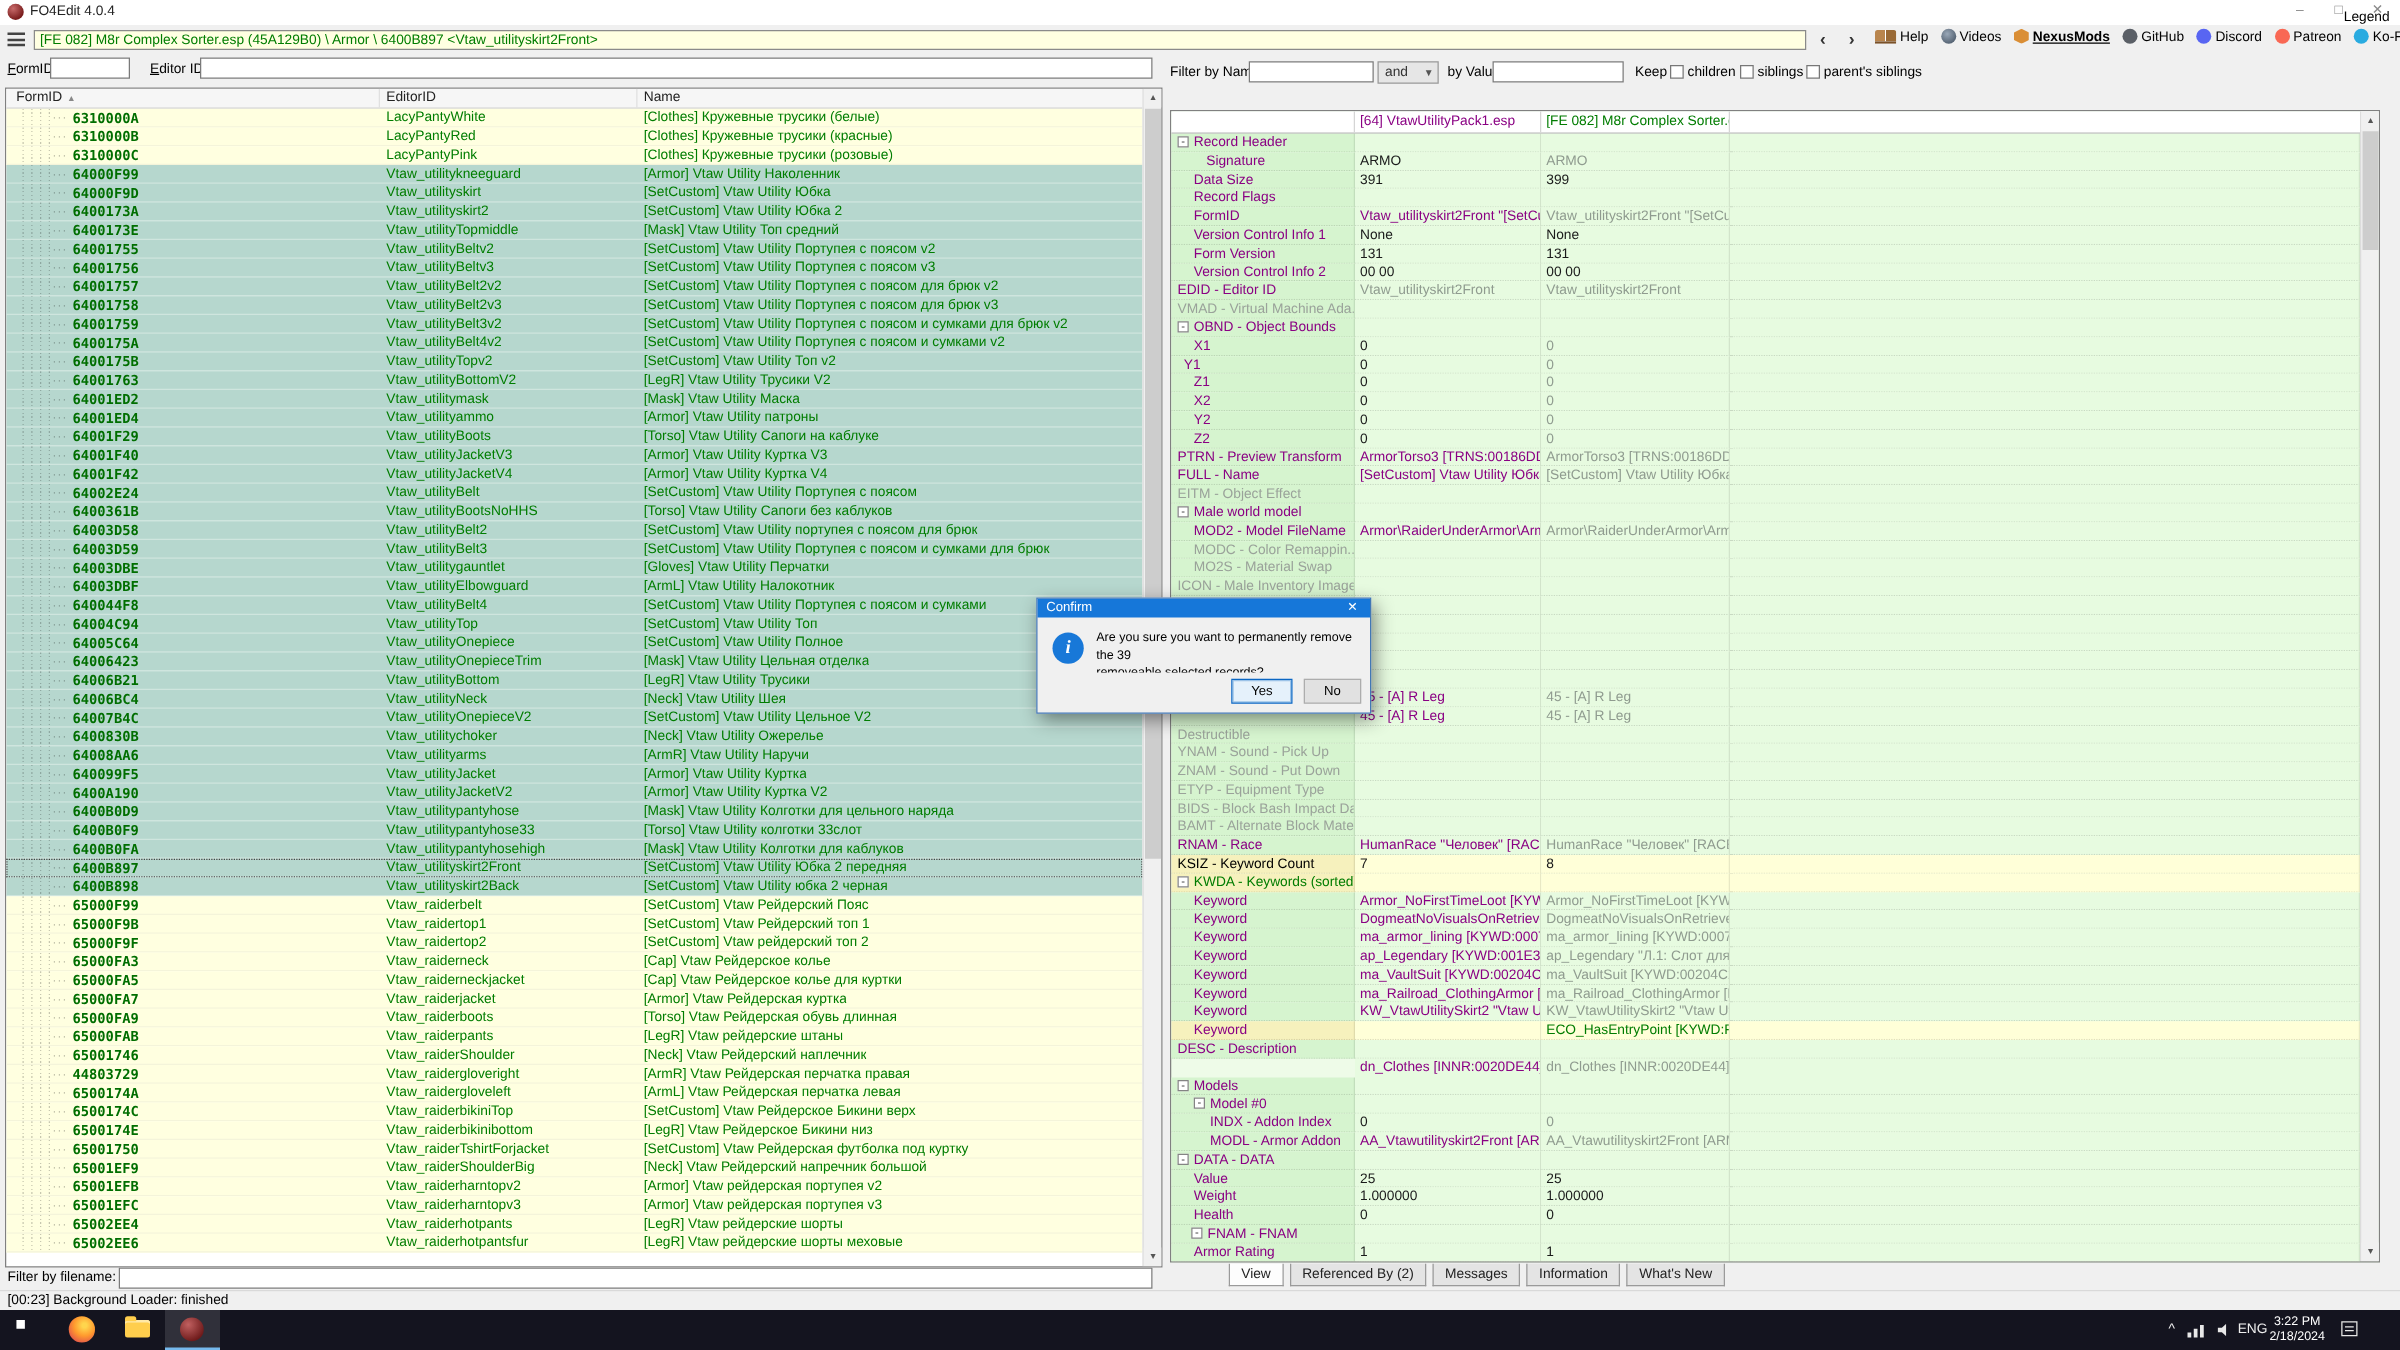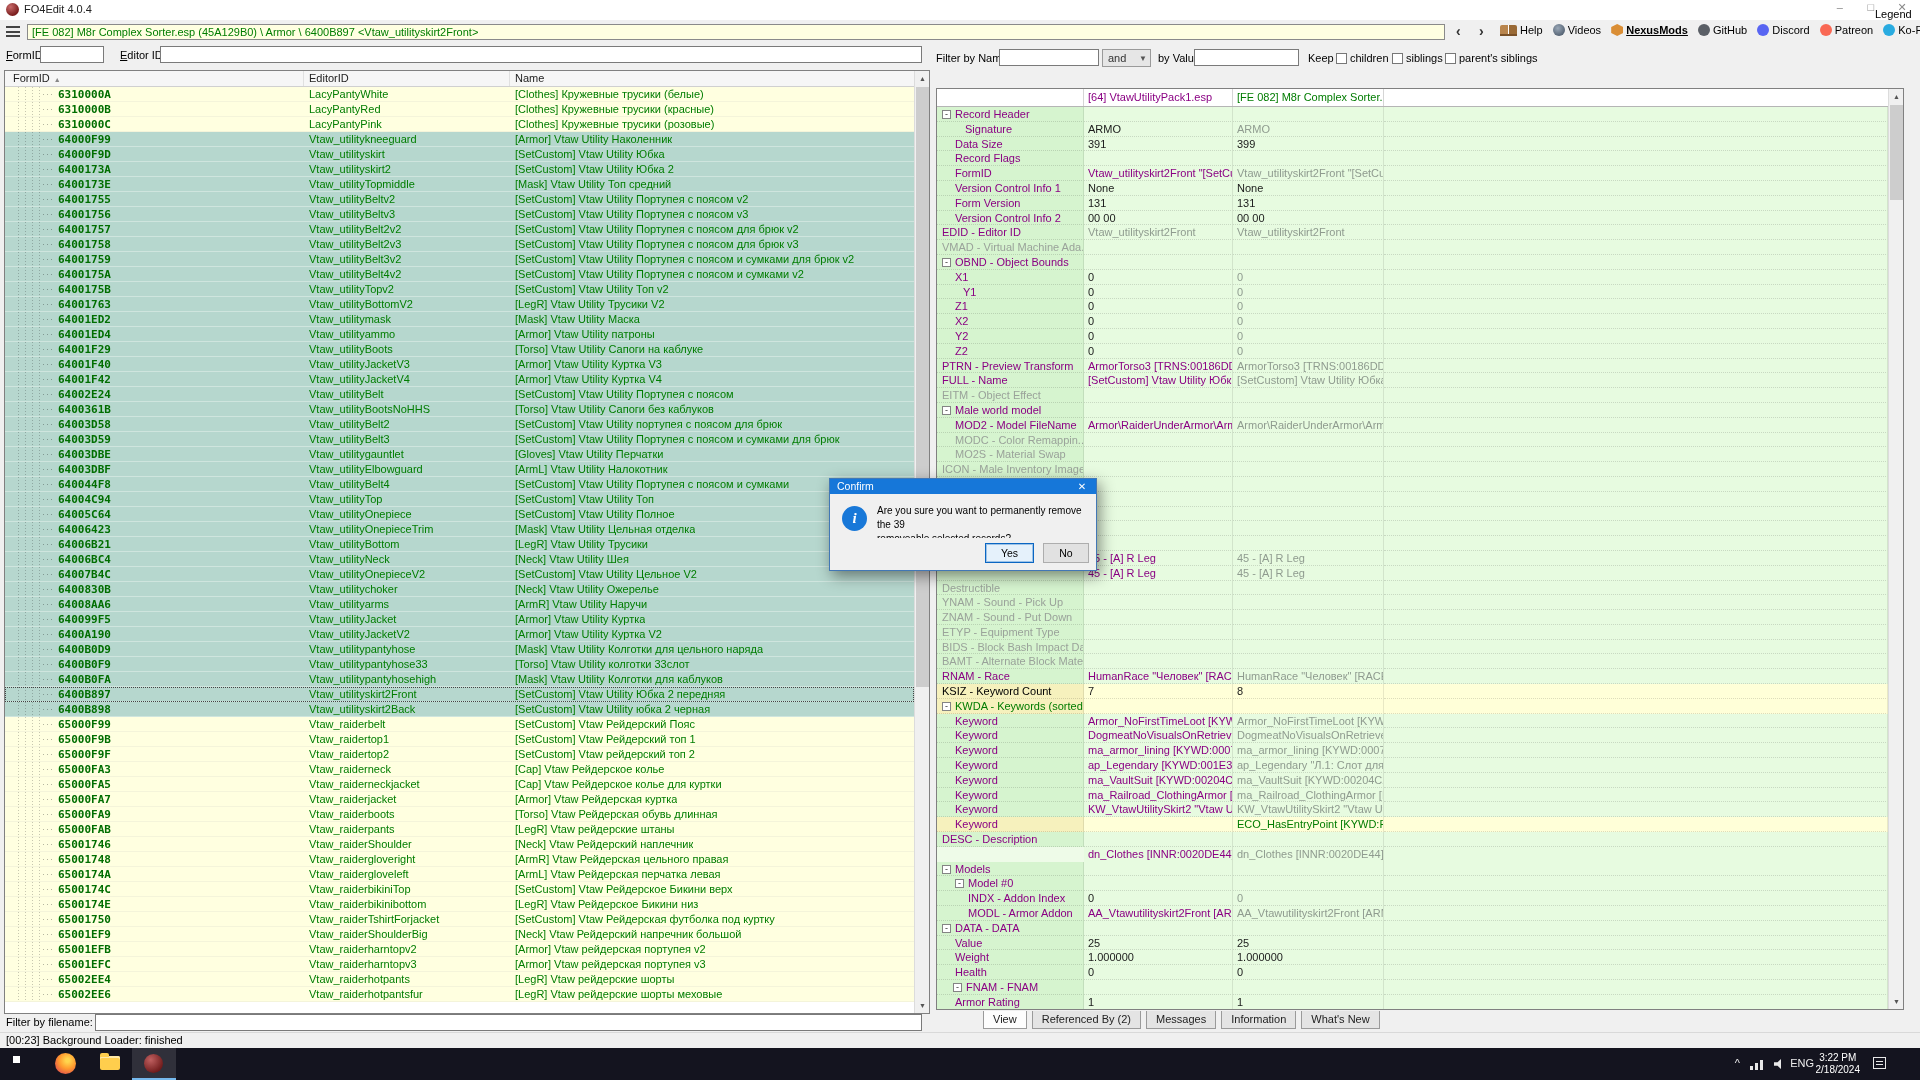--- a/index.html
+++ b/index.html
@@ -556,23 +556,23 @@
         <div class="lrow ly">
           <span class="tree"></span>
           <span class="conn">···</span>
           <span class="fid">65001746</span>
           <span class="led">Vtaw_raiderShoulder</span>
           <span class="lnm">[Neck] Vtaw Рейдерский наплечник</span>
         </div>
         <div class="lrow ly">
           <span class="tree"></span>
           <span class="conn">···</span>
-          <span class="fid">65001748</span>
+          <span class="fid">44803729</span>
           <span class="led">Vtaw_raidergloveright</span>
-          <span class="lnm">[ArmR] Vtaw Рейдерская цельного правая</span>
+          <span class="lnm">[ArmR] Vtaw Рейдерская перчатка правая</span>
         </div>
         <div class="lrow ly">
           <span class="tree"></span>
           <span class="conn">···</span>
           <span class="fid">6500174A</span>
           <span class="led">Vtaw_raidergloveleft</span>
           <span class="lnm">[ArmL] Vtaw Рейдерская перчатка левая</span>
         </div>
         <div class="lrow ly">
           <span class="tree"></span>
@@ -730,21 +730,21 @@
           <div class="rv "></div>
           <div class="rv"></div>
         </div>
         <div class="rrow rg">
           <div class="rlab" style="padding-left: 18px;"><span class="rlt lp">X1</span></div>
           <div class="rv vk">0</div>
           <div class="rv vg">0</div>
           <div class="rv"></div>
         </div>
         <div class="rrow rg">
-          <div class="rlab" style="padding-left: 26px;"><span class="rlt lp">Y1</span></div>
+          <div class="rlab" style="padding-left: 10px;"><span class="rlt lp">Y1</span></div>
           <div class="rv vk">0</div>
           <div class="rv vg">0</div>
           <div class="rv"></div>
         </div>
         <div class="rrow rg">
           <div class="rlab" style="padding-left: 18px;"><span class="rlt lp">Z1</span></div>
           <div class="rv vk">0</div>
           <div class="rv vg">0</div>
           <div class="rv"></div>
         </div>

